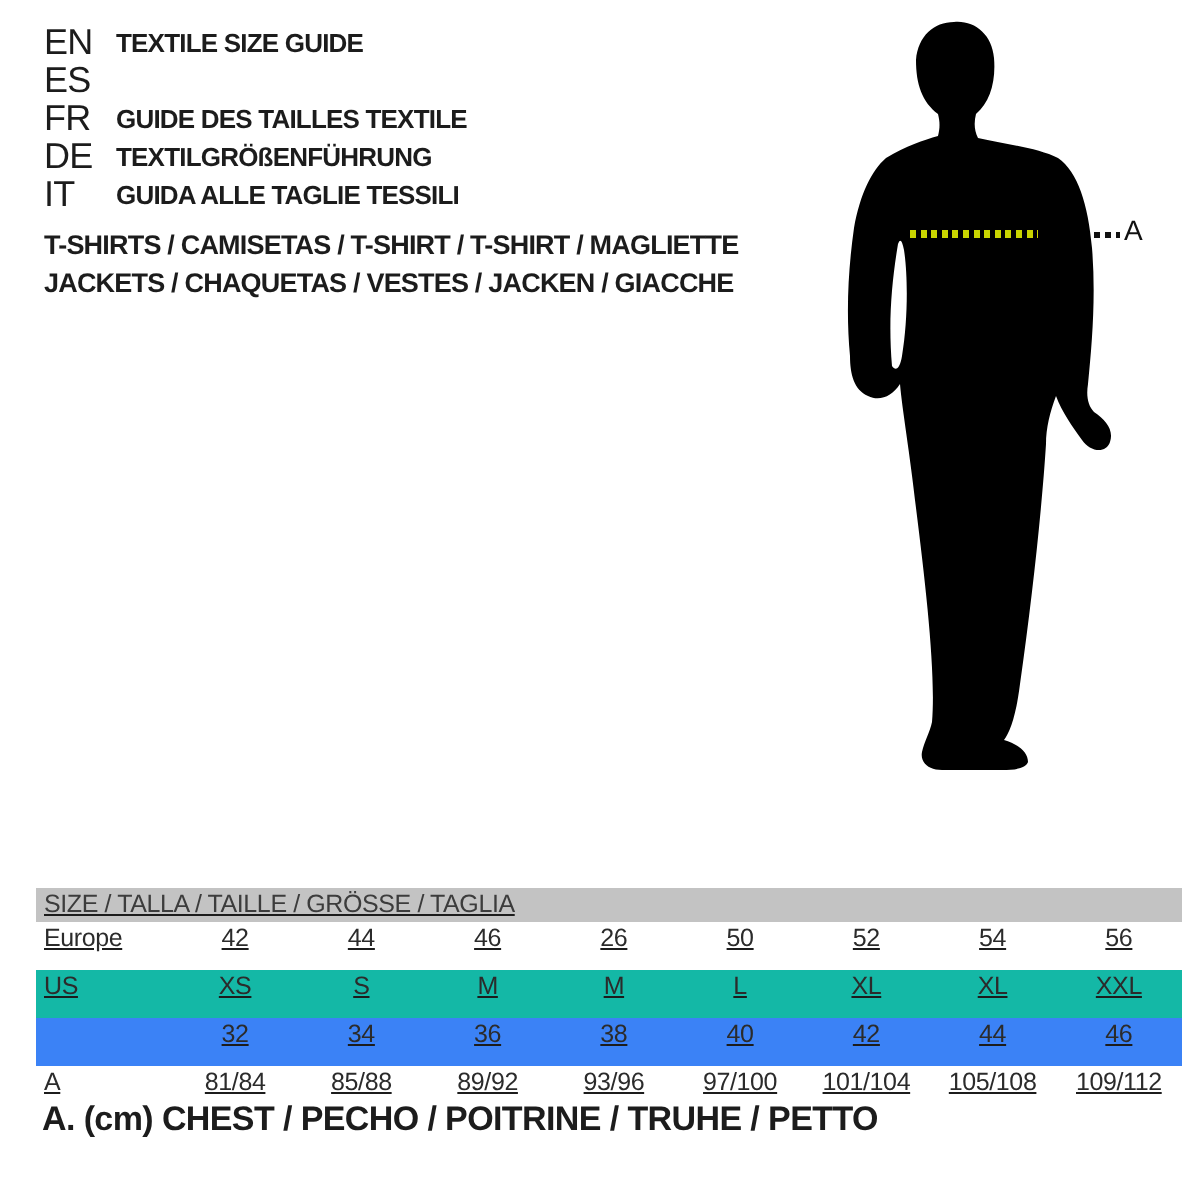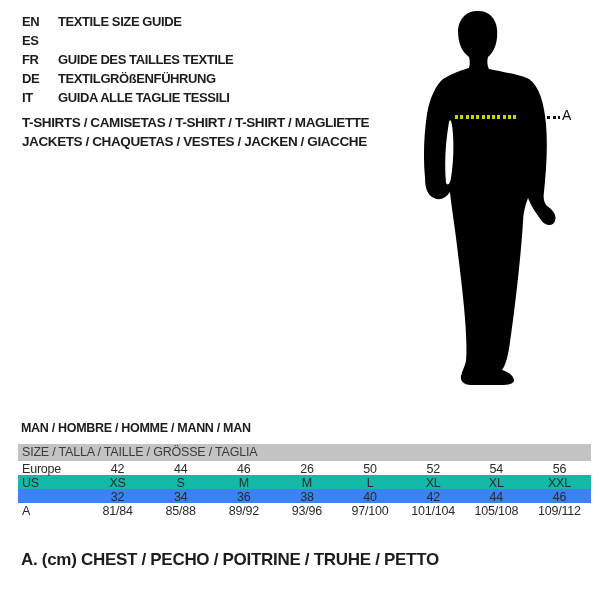--- a/index.html
+++ b/index.html
@@ -3,36 +3,36 @@
 <meta charset="utf-8">
 <style>
   html,body{margin:0;padding:0;background:#ffffff;}
   #canvas{
     position:relative;width:600px;height:600px;background:#ffffff;overflow:hidden;
     font-family:"Liberation Sans", sans-serif;color:#1c1c1c;
   }
   
   .lang-list{position:absolute;left:22px;top:12px;}
   .lang-row{display:flex;height:19px;line-height:19px;}
-  .lang-code{width:36px;font-size:13px;font-weight:700;letter-spacing:-0.4px;}
+  .lang-code{width:36px;font-size:18px;font-weight:400;letter-spacing:-0.4px;}
   .lang-label{font-size:13px;font-weight:700;letter-spacing:-0.4px;white-space:nowrap;}
   
   .categories{position:absolute;left:22px;top:114px;}
   .cat-line{font-size:13.5px;font-weight:700;letter-spacing:-0.4px;line-height:18.5px;white-space:nowrap;}
   
   .figure-wrap{position:absolute;left:415px;top:0;width:160px;height:400px;}
   .measure-yellow{position:absolute;left:455px;top:115px;width:64px;height:4px;}
   .measure-black{position:absolute;left:547px;top:116px;width:13px;height:3px;}
   .measure-label{position:absolute;left:562px;top:107px;font-size:14px;font-weight:400;color:#111;}
   
   .section-title{position:absolute;left:21px;top:421px;font-size:12.5px;font-weight:700;letter-spacing:-0.3px;white-space:nowrap;}
   
-  .size-table{position:absolute;left:18px;top:444px;width:573px;}
+  .size-table{position:absolute;left:18px;top:444px;width:573px;text-decoration:underline;}
   .thead{height:17px;line-height:17px;padding-left:4px;font-size:12.5px;font-weight:400;color:#3c3c3c;letter-spacing:-0.2px;}
-  .trow{display:flex;height:14px;line-height:17.7px;}
+  .trow{display:flex;height:24px;line-height:17.7px;}
   .tlabel{width:64px;padding-left:4px;font-size:12.5px;color:#2b2b2b;letter-spacing:-0.2px;}
   .tcell{flex:1;text-align:center;font-size:12.5px;color:#2b2b2b;letter-spacing:-0.2px;}
   
   .footnote{position:absolute;left:21px;top:550px;font-size:17px;font-weight:700;letter-spacing:-0.3px;white-space:nowrap;}
 </style>
 </head>
 <body>
 
 <div id="canvas">
 
@@ -102,21 +102,20 @@
         C39 160 39 138 37 125
         C36 120 35 119 34 122
         Z" fill="#000000"></path>
     </svg>
   </div>
 
   <div class="measure-yellow" style="background: repeating-linear-gradient(90deg, rgb(201, 212, 0) 0px, rgb(201, 212, 0) 3px, transparent 3px, transparent 5.3px);"></div>
   <div class="measure-black" style="background: repeating-linear-gradient(90deg, rgb(17, 17, 17) 0px, rgb(17, 17, 17) 3px, transparent 3px, transparent 5.5px);"></div>
   <div class="measure-label">A</div>
 
-  <div class="section-title">MAN / HOMBRE / HOMME / MANN / MAN</div>
 
   <div class="size-table">
     <div class="thead" style="background: rgb(195, 195, 195);">SIZE / TALLA / TAILLE / GRÖSSE / TAGLIA</div>
     <div id="tbody">
         <div class="trow">
           <span class="tlabel">Europe</span>
           <span class="tcell">42</span>
           <span class="tcell">44</span>
           <span class="tcell">46</span>
           <span class="tcell">26</span>

